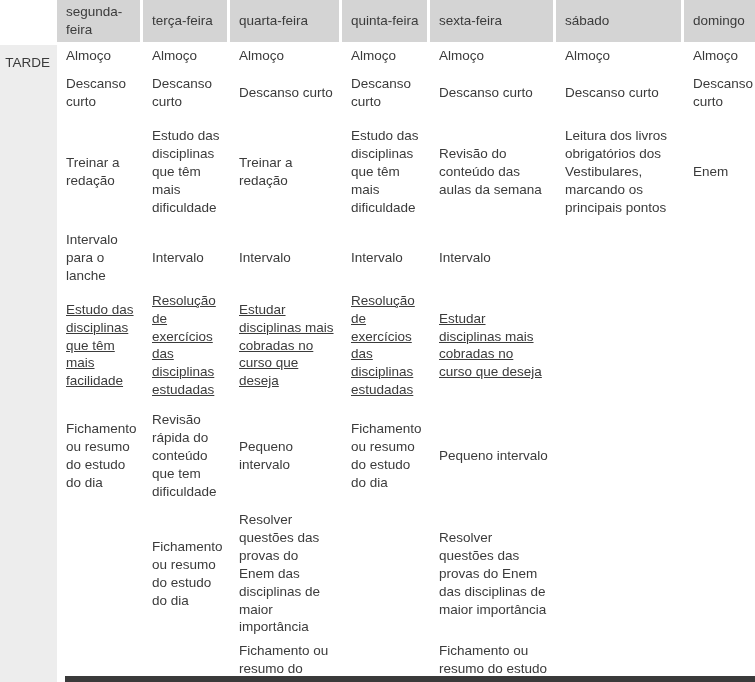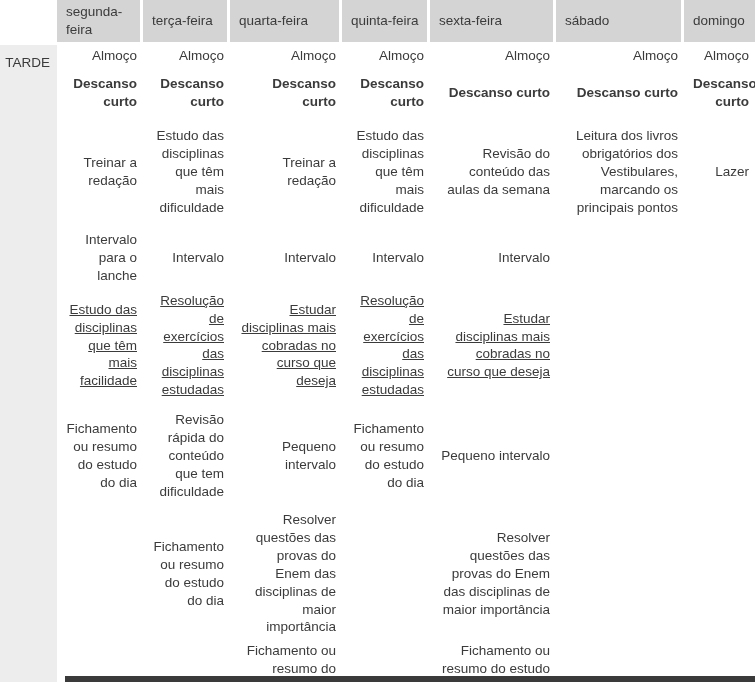--- a/index.html
+++ b/index.html
@@ -24,31 +24,31 @@
   col.c-dom{width:71px;}
   thead th{
     background:#d4d4d4;
     font-weight:400;text-align:left;vertical-align:middle;
     padding:3px 6px 3px 9px;height:36px;
     border-right:3px solid #ffffff;
   }
   thead th.corner{background:#ffffff;border-right:none;}
   thead th:last-child{border-right:none;margin-top:8px;}
   tbody td{
-    vertical-align:middle;text-align:right;
+    vertical-align:middle;text-align:left;
     padding:3px 6px 3px 9px;background:#ffffff;
   }
   tbody th.rowhead{
     background:#ededed;font-weight:400;
     vertical-align:top;text-align:right;
     padding:9px 7px 0 2px;
     border-top:3px solid #ffffff;
   }
   tr.r1{height:28px;padding-left:16px;}
-  tr.r2{height:46px;font-weight:bold;}
+  tr.r2{height:46px;}
   tr.r3{height:112px;}
   tr.r4{height:57px;}
   tr.r5{height:116px;text-decoration:underline;}
   tr.r6{height:105px;}
   tr.r7{height:120px;}
   tr.r8{height:50px;}
   .bottom-bar{
     position:absolute;left:65px;right:0;bottom:0;height:6px;
     background:#3a3a3a;
   }
@@ -102,21 +102,21 @@
           <td>Descanso curto</td>
           <td>Descanso curto</td>
         </tr>
         <tr class="r3">
           <td>Treinar a redação</td>
           <td>Estudo das disciplinas que têm mais dificuldade</td>
           <td>Treinar a redação</td>
           <td>Estudo das disciplinas que têm mais dificuldade</td>
           <td>Revisão do conteúdo das aulas da semana</td>
           <td>Leitura dos livros obrigatórios dos Vestibulares, marcando os principais pontos</td>
-          <td>Lazer</td>
+          <td>Enem</td>
         </tr>
         <tr class="r4">
           <td>Intervalo para o lanche</td>
           <td>Intervalo</td>
           <td>Intervalo</td>
           <td>Intervalo</td>
           <td>Intervalo</td>
           <td></td>
           <td></td>
         </tr>

